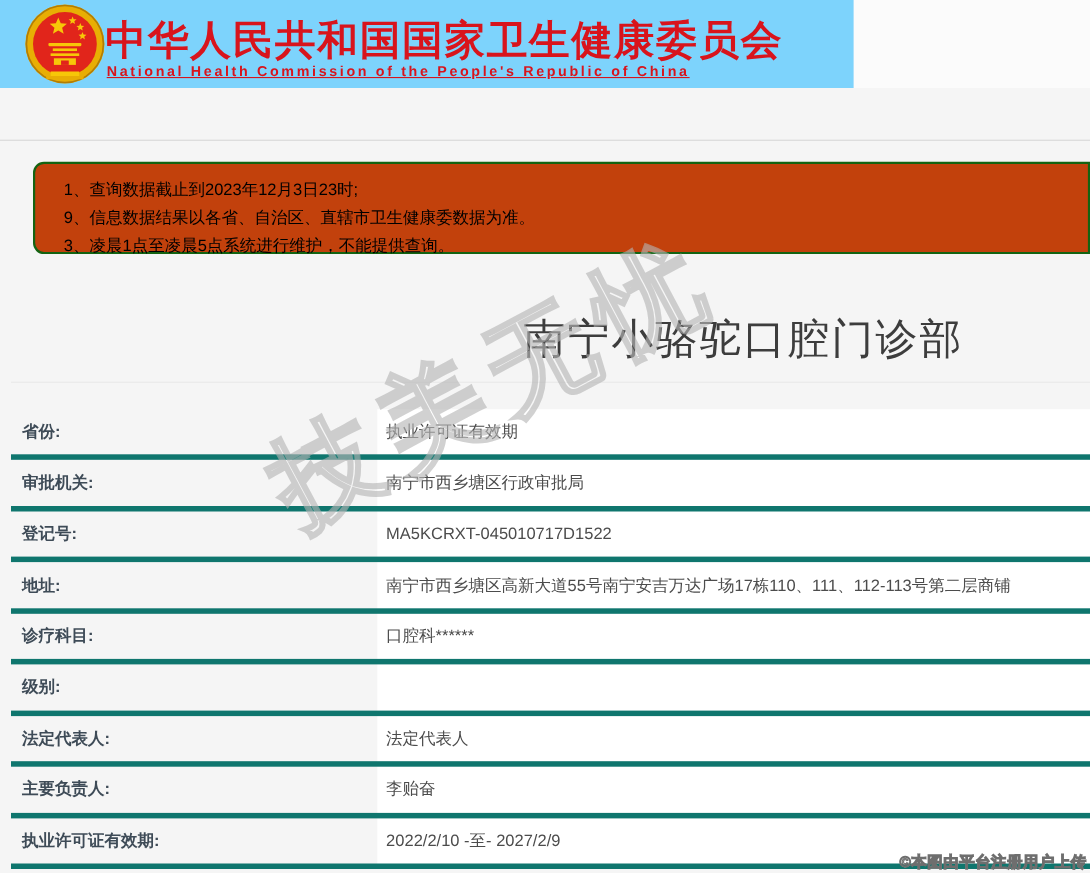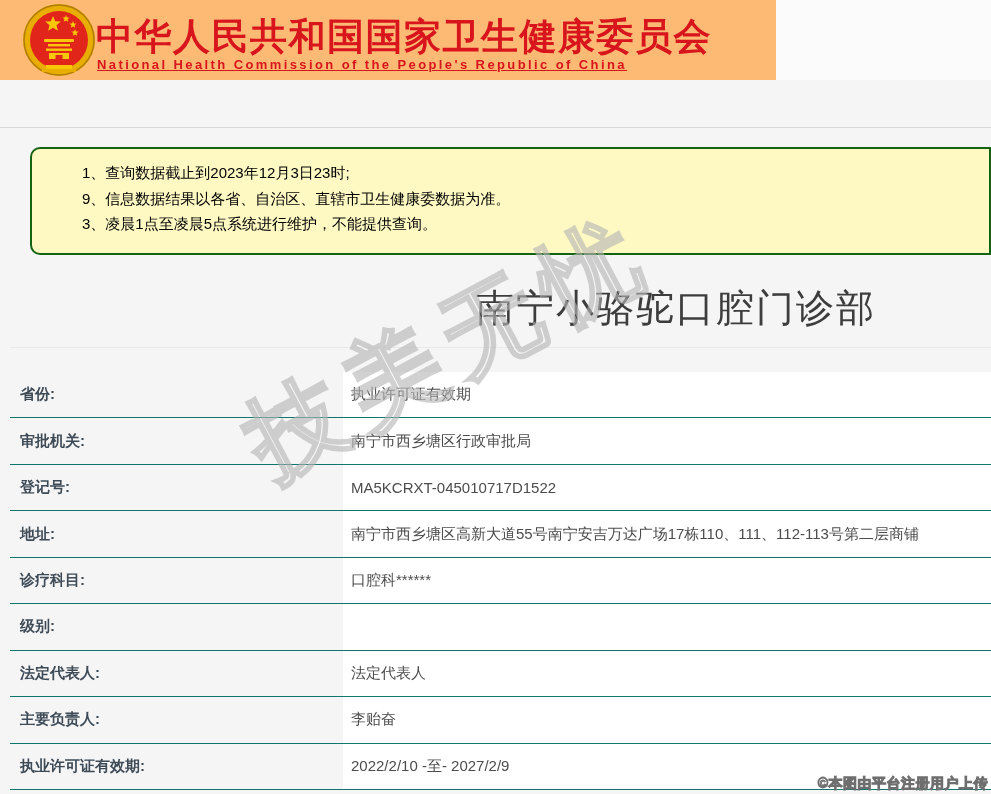--- a/index.html
+++ b/index.html
@@ -6,21 +6,21 @@
   html,body { width:991px; height:794px; }
   body {
     position:relative;
     font-family:"Liberation Sans","DejaVu Sans",sans-serif;
     background:#f5f5f5;
     overflow:hidden;
   }
   
   .header {
     position:absolute; left:0; top:0; width:991px; height:80px;
-    background:#fdba74;
+    background:#7dd3fc;
   }
   .header-right-pane {
     position:absolute; left:776px; top:0; width:215px; height:80px;
     background:#fbfbfb;
   }
   .emblem {
     position:absolute; left:22px; top:3px; width:74px; height:75px;
   }
   .header-title-cn {
     position:absolute; left:96px; top:12px;
@@ -32,24 +32,24 @@
     font-size:13px; font-weight:700; letter-spacing:2.4px;
     color:#d8141c; white-space:nowrap;text-decoration:underline;
   }
   
   .top-divider {
     position:absolute; left:0; top:127px; width:991px; height:1px;
     background:#d8d8d8;
   }
   
   .notice {
-    position:absolute; left:30px; top:147px; width:961px; height:108px;
-    background:#fef9c3; border:2px solid #146312;
+    position:absolute; left:30px; top:147px; width:961px; height:84px;
+    background:#c2410c; border:2px solid #146312;
     border-radius:10px 0 0 10px;
-    padding:11px 0 0 50px;
+    padding:11px 0 0 26px;
   }
   .notice-line {
     font-size:15px; color:#000000; line-height:25.5px; white-space:nowrap;
   }
   
   .result-title {
     position:absolute; left:476px; top:283px;
     font-size:38px; font-weight:400; letter-spacing:2px;
     color:#3d3d3d; white-space:nowrap;
   }
@@ -60,21 +60,21 @@
   
   .value-col-bg {
     position:absolute; left:343px; top:372px; width:648px; height:418px;
     background:#ffffff;
   }
   .detail-table {
     position:absolute; left:10px; top:372px; width:981px;
   }
   .detail-row {
     display:flex; align-items:center; height:46.45px;
-    border-bottom:1px solid #0f766e;
+    border-bottom:5px solid #0f766e;
   }
   .detail-label {
     width:333px; padding-left:10px;
     font-size:15px; font-weight:700; color:#3e4b57; white-space:nowrap;
   }
   .detail-value {
     flex:1; padding-left:8px;
     font-size:15px; color:#4c4c4c; white-space:nowrap;
   }
   

